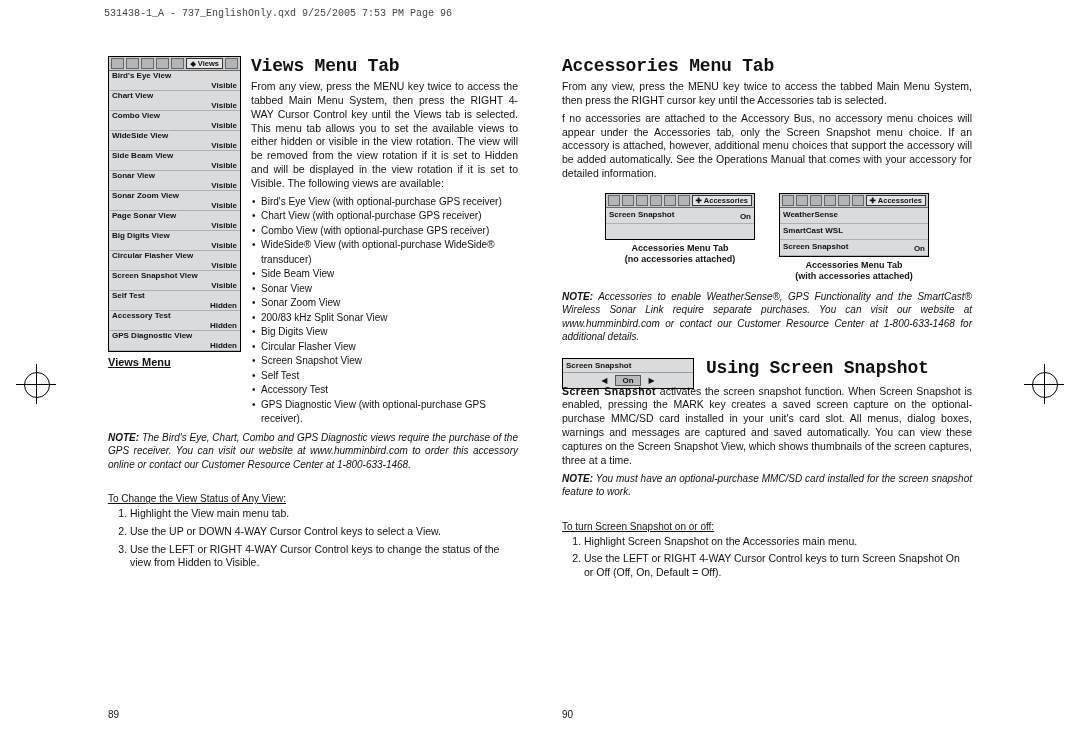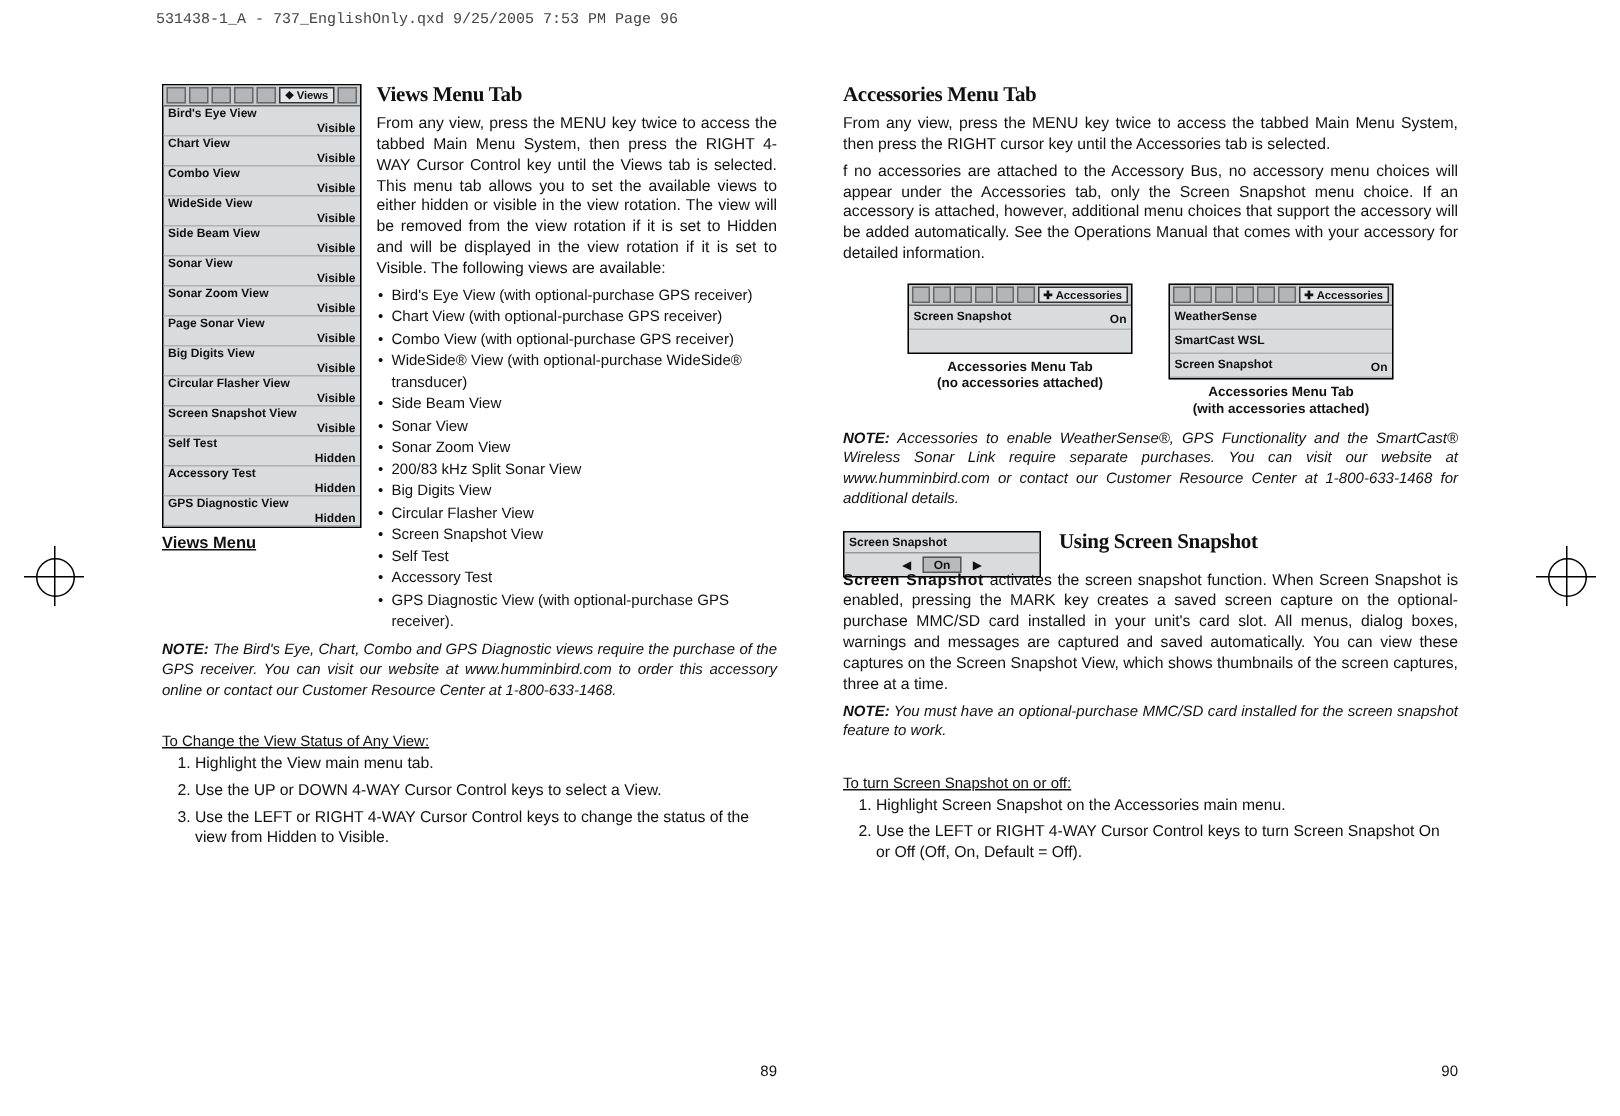--- a/index.html
+++ b/index.html
@@ -71,35 +71,35 @@
   .tab-active .diamond { font-size: 7px; margin-right: 2px; }
   .vm-row {
     display: flex; justify-content: space-between; padding: 1px 3px 0 3px;
     border-bottom: 1px solid #aeb1b4; height: 18px; flex-direction: column;
   }
   .vm-name { font-weight: bold; font-size: 8px; line-height: 1; }
   .vm-state { font-weight: bold; font-size: 8px; align-self: flex-end; line-height: 1; text-align: center; }
   .vm-caption { text-align: left; font-weight: bold; font-size: 11px; margin-top: 4px; text-decoration: underline; }
 
   h2 {
-    font-size: 14px; font-weight: 800; margin: 0 0 4px 0; letter-spacing: -0.2px;
-    font-family: Liberation Serif, serif;
+    font-size: 18px; font-weight: 800; margin: 0 0 4px 0; letter-spacing: -0.2px;
+    font-family: Liberation Mono, monospace;
   }
   p { margin: 0 0 4px 0; line-height: 1.32; font-size: 10.5px; }
   .justify { text-align: justify; }
   .bullets { margin: 2px 0 4px 0; padding: 0 0 0 4px; list-style: none; }
   .bullets li { font-size: 10px; line-height: 1.45; padding-left: 6px; position: relative; }
   .bullets li::before { content: "•"; position: absolute; left: -3px; }
   .it { }
   .note { font-style: italic; font-size: 10px; line-height: 1.35; margin-top: 0; }
   .note b { font-weight: 800; }
   .sub-head { font-size: 10px; text-decoration: underline; margin-top: 18px; display: block; }
   ol { margin: 3px 0 0 0; padding-left: 22px; font-size: 10.5px; }
   ol li { margin-bottom: 4px; line-height: 1.3; }
-  .pagenum { text-align: right; font-size: 10px; margin-top: auto; }
+  .pagenum { text-align: left; font-size: 10px; margin-top: auto; }
 
   .acc-figs { display: flex; gap: 24px; justify-content: center; margin: 8px 0; align-items: flex-start; }
   .acc-fig { text-align: center; }
   .acc-table {
     border: 1px solid #000; background: #d9dbdd; font-size: 8.5px; width: 148px;
   }
   .acc-tabbar {
     display: flex; align-items: center; background: #c9cccf; border-bottom: 1px solid #666;
     padding: 1px 2px; gap: 2px; height: 11px;
   }

